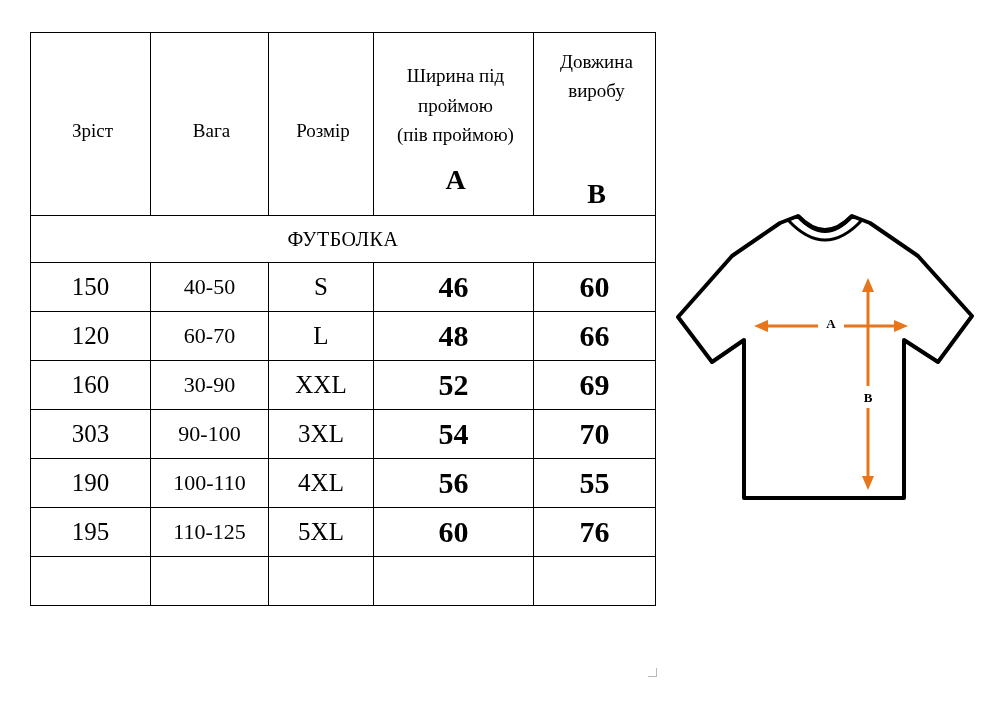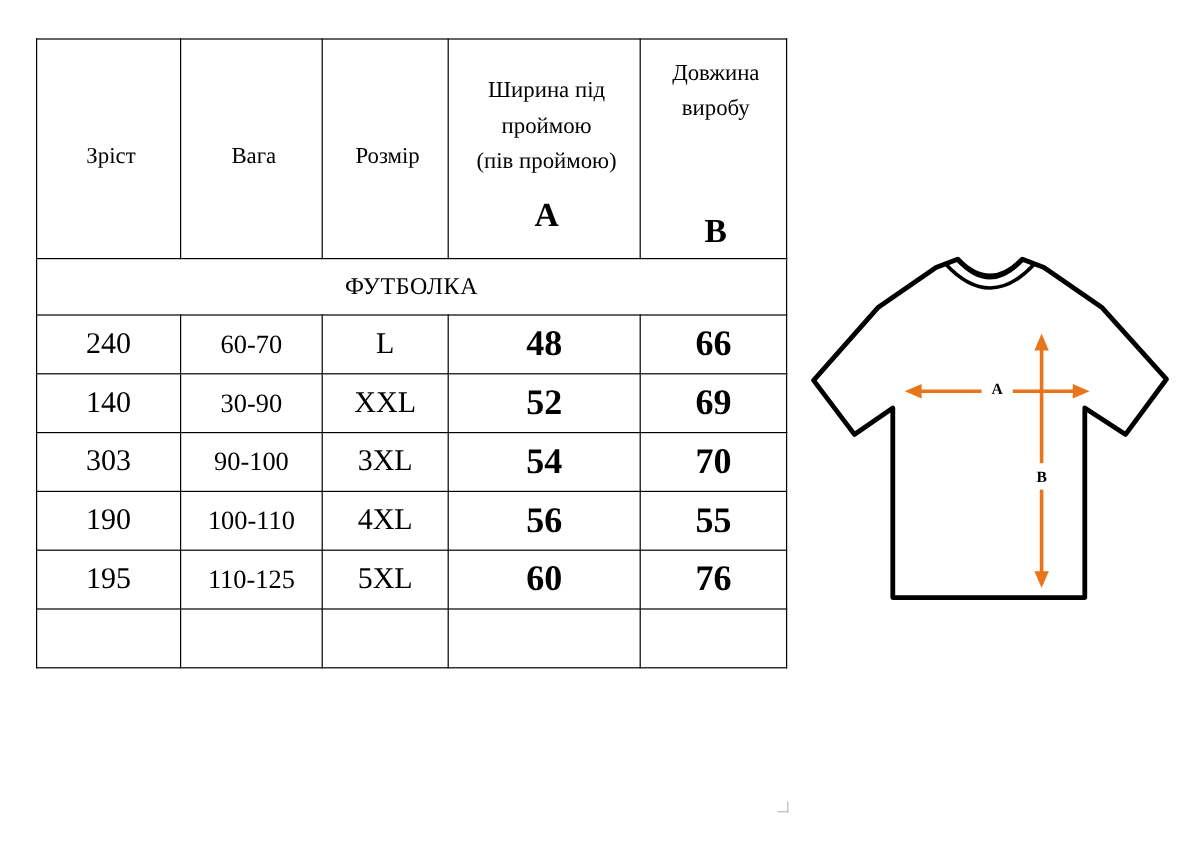--- a/index.html
+++ b/index.html
@@ -152,28 +152,35 @@
         </span>
         <span class="hdr-letter shift-b">B</span>
       </td>
     </tr>
 
     <tr class="section-row">
       <td colspan="5">ФУТБОЛКА</td>
     </tr>
 
     <tr class="data-row">
-      <td class="cell-height">240</td>
+      <td class="cell-height">150</td>
+      <td class="cell-weight">40-50</td>
+      <td class="cell-sizelabel">S</td>
+      <td class="cell-a">46</td>
+      <td class="cell-b">60</td>
+    </tr>
+    <tr class="data-row">
+      <td class="cell-height">120</td>
       <td class="cell-weight">60-70</td>
       <td class="cell-sizelabel">L</td>
       <td class="cell-a">48</td>
       <td class="cell-b">66</td>
     </tr>
     <tr class="data-row">
-      <td class="cell-height">140</td>
+      <td class="cell-height">160</td>
       <td class="cell-weight">30-90</td>
       <td class="cell-sizelabel">XXL</td>
       <td class="cell-a">52</td>
       <td class="cell-b">69</td>
     </tr>
     <tr class="data-row">
       <td class="cell-height">303</td>
       <td class="cell-weight">90-100</td>
       <td class="cell-sizelabel">3XL</td>
       <td class="cell-a">54</td>

